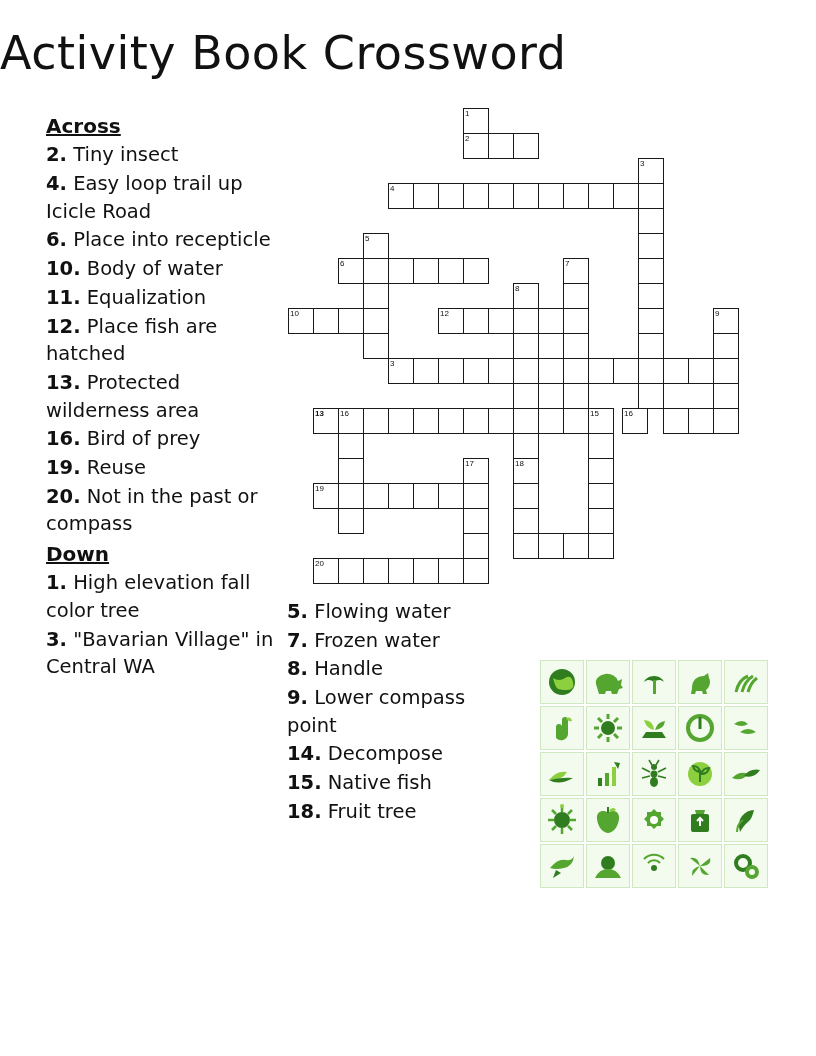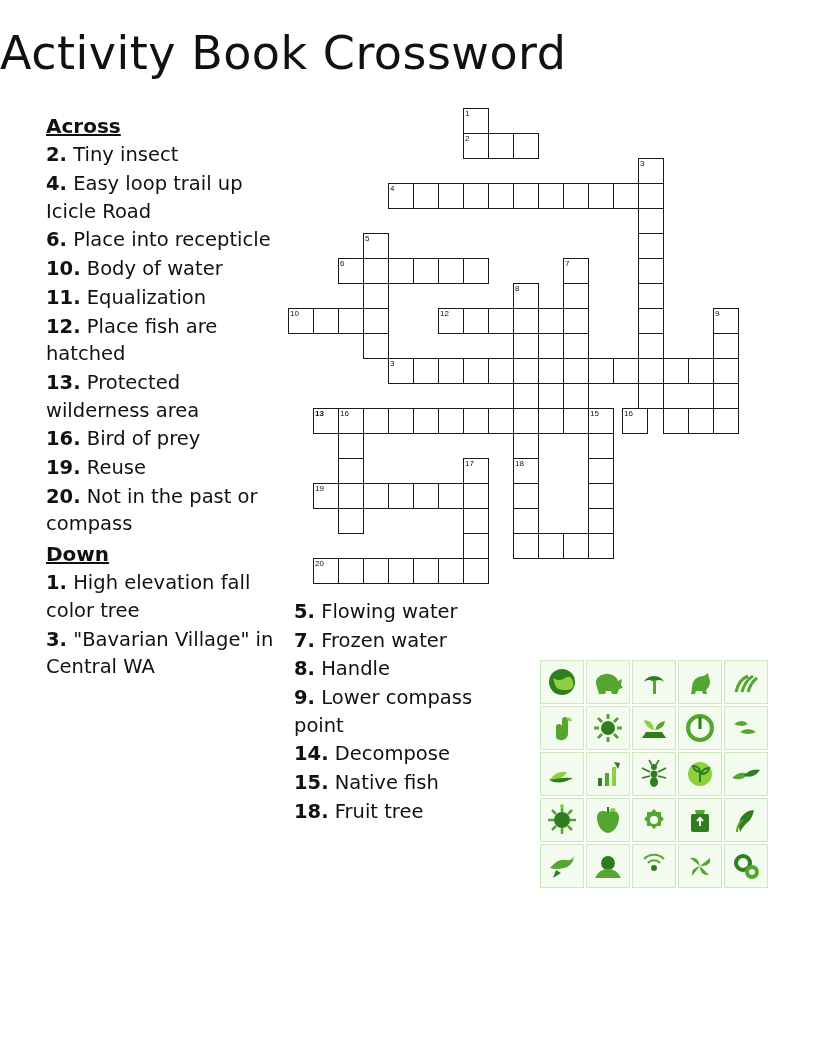--- a/index.html
+++ b/index.html
@@ -29,21 +29,21 @@
     position: absolute;
     font-size: 19.5px;
     line-height: 1.42;
   }
   #col-left {
     left: 46px;
     top: 110px;
     width: 238px;
   }
   #col-mid {
-    left: 294px;
+    left: 287px;
     top: 598px;
     width: 222px;
   }
   .section-head {
     font-weight: bold;
     text-decoration: underline;
     font-size: 20px;
     margin: 2px 0 1px 0;
   }
   .clue {

